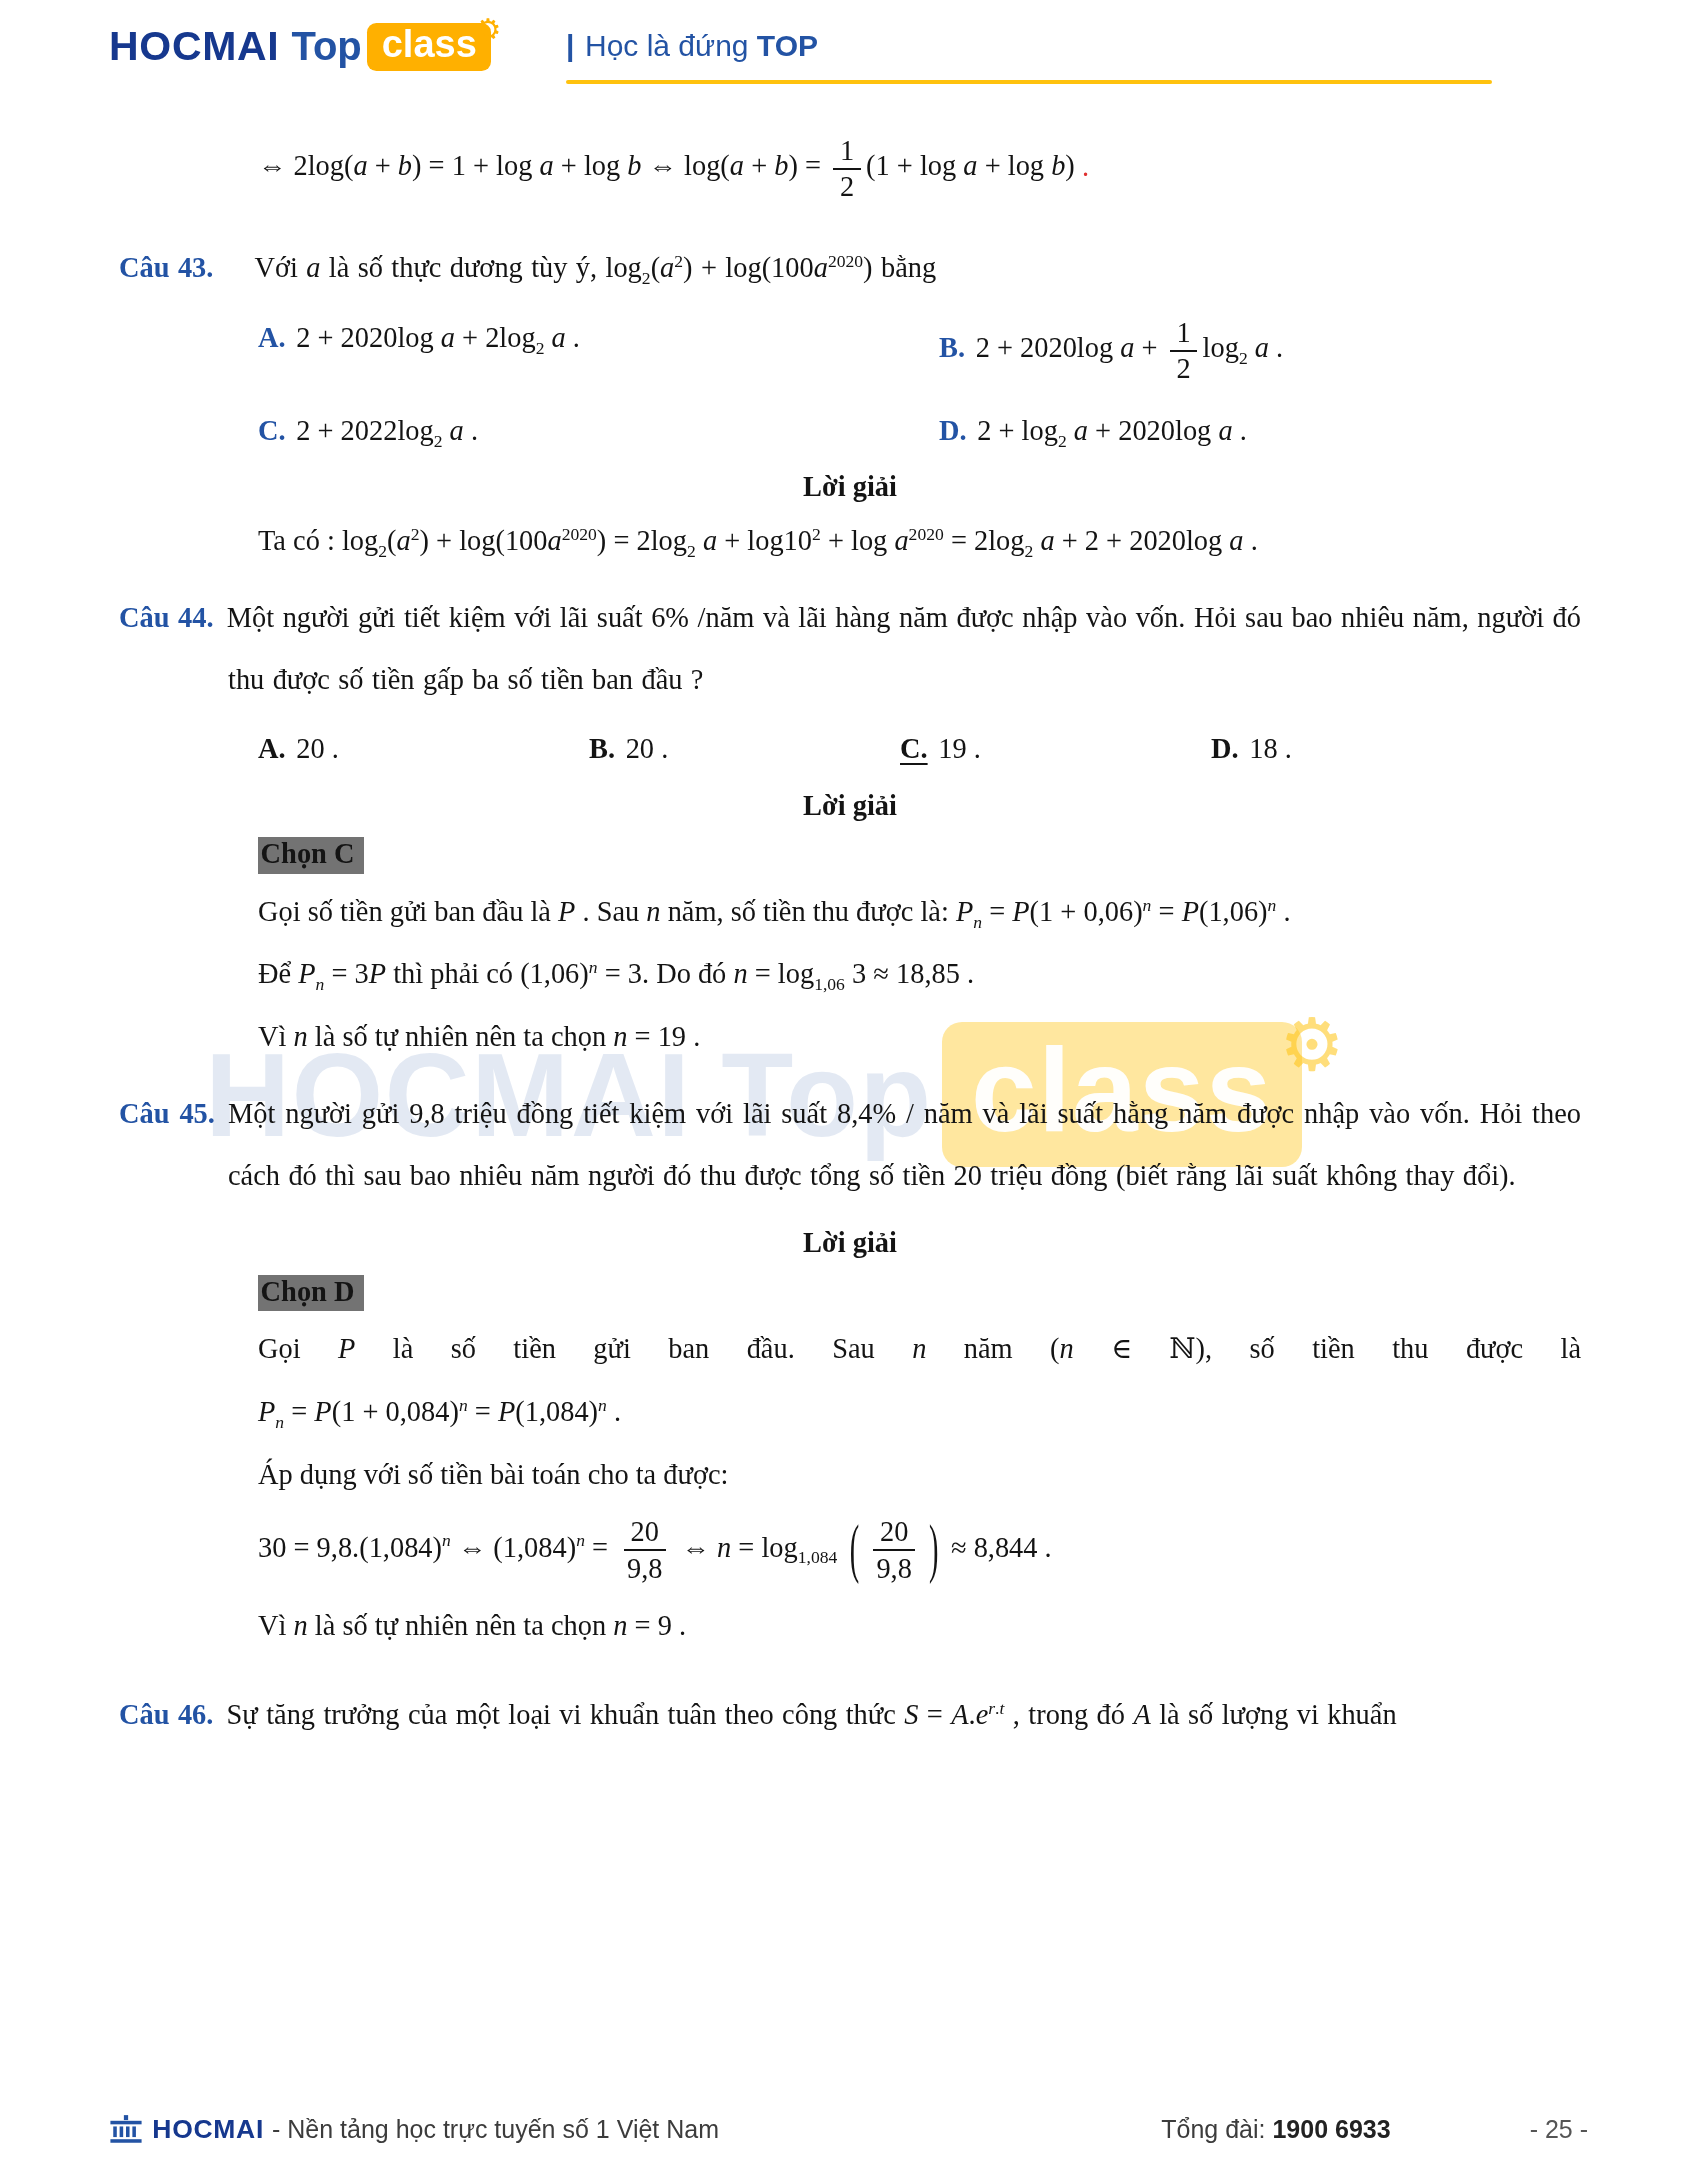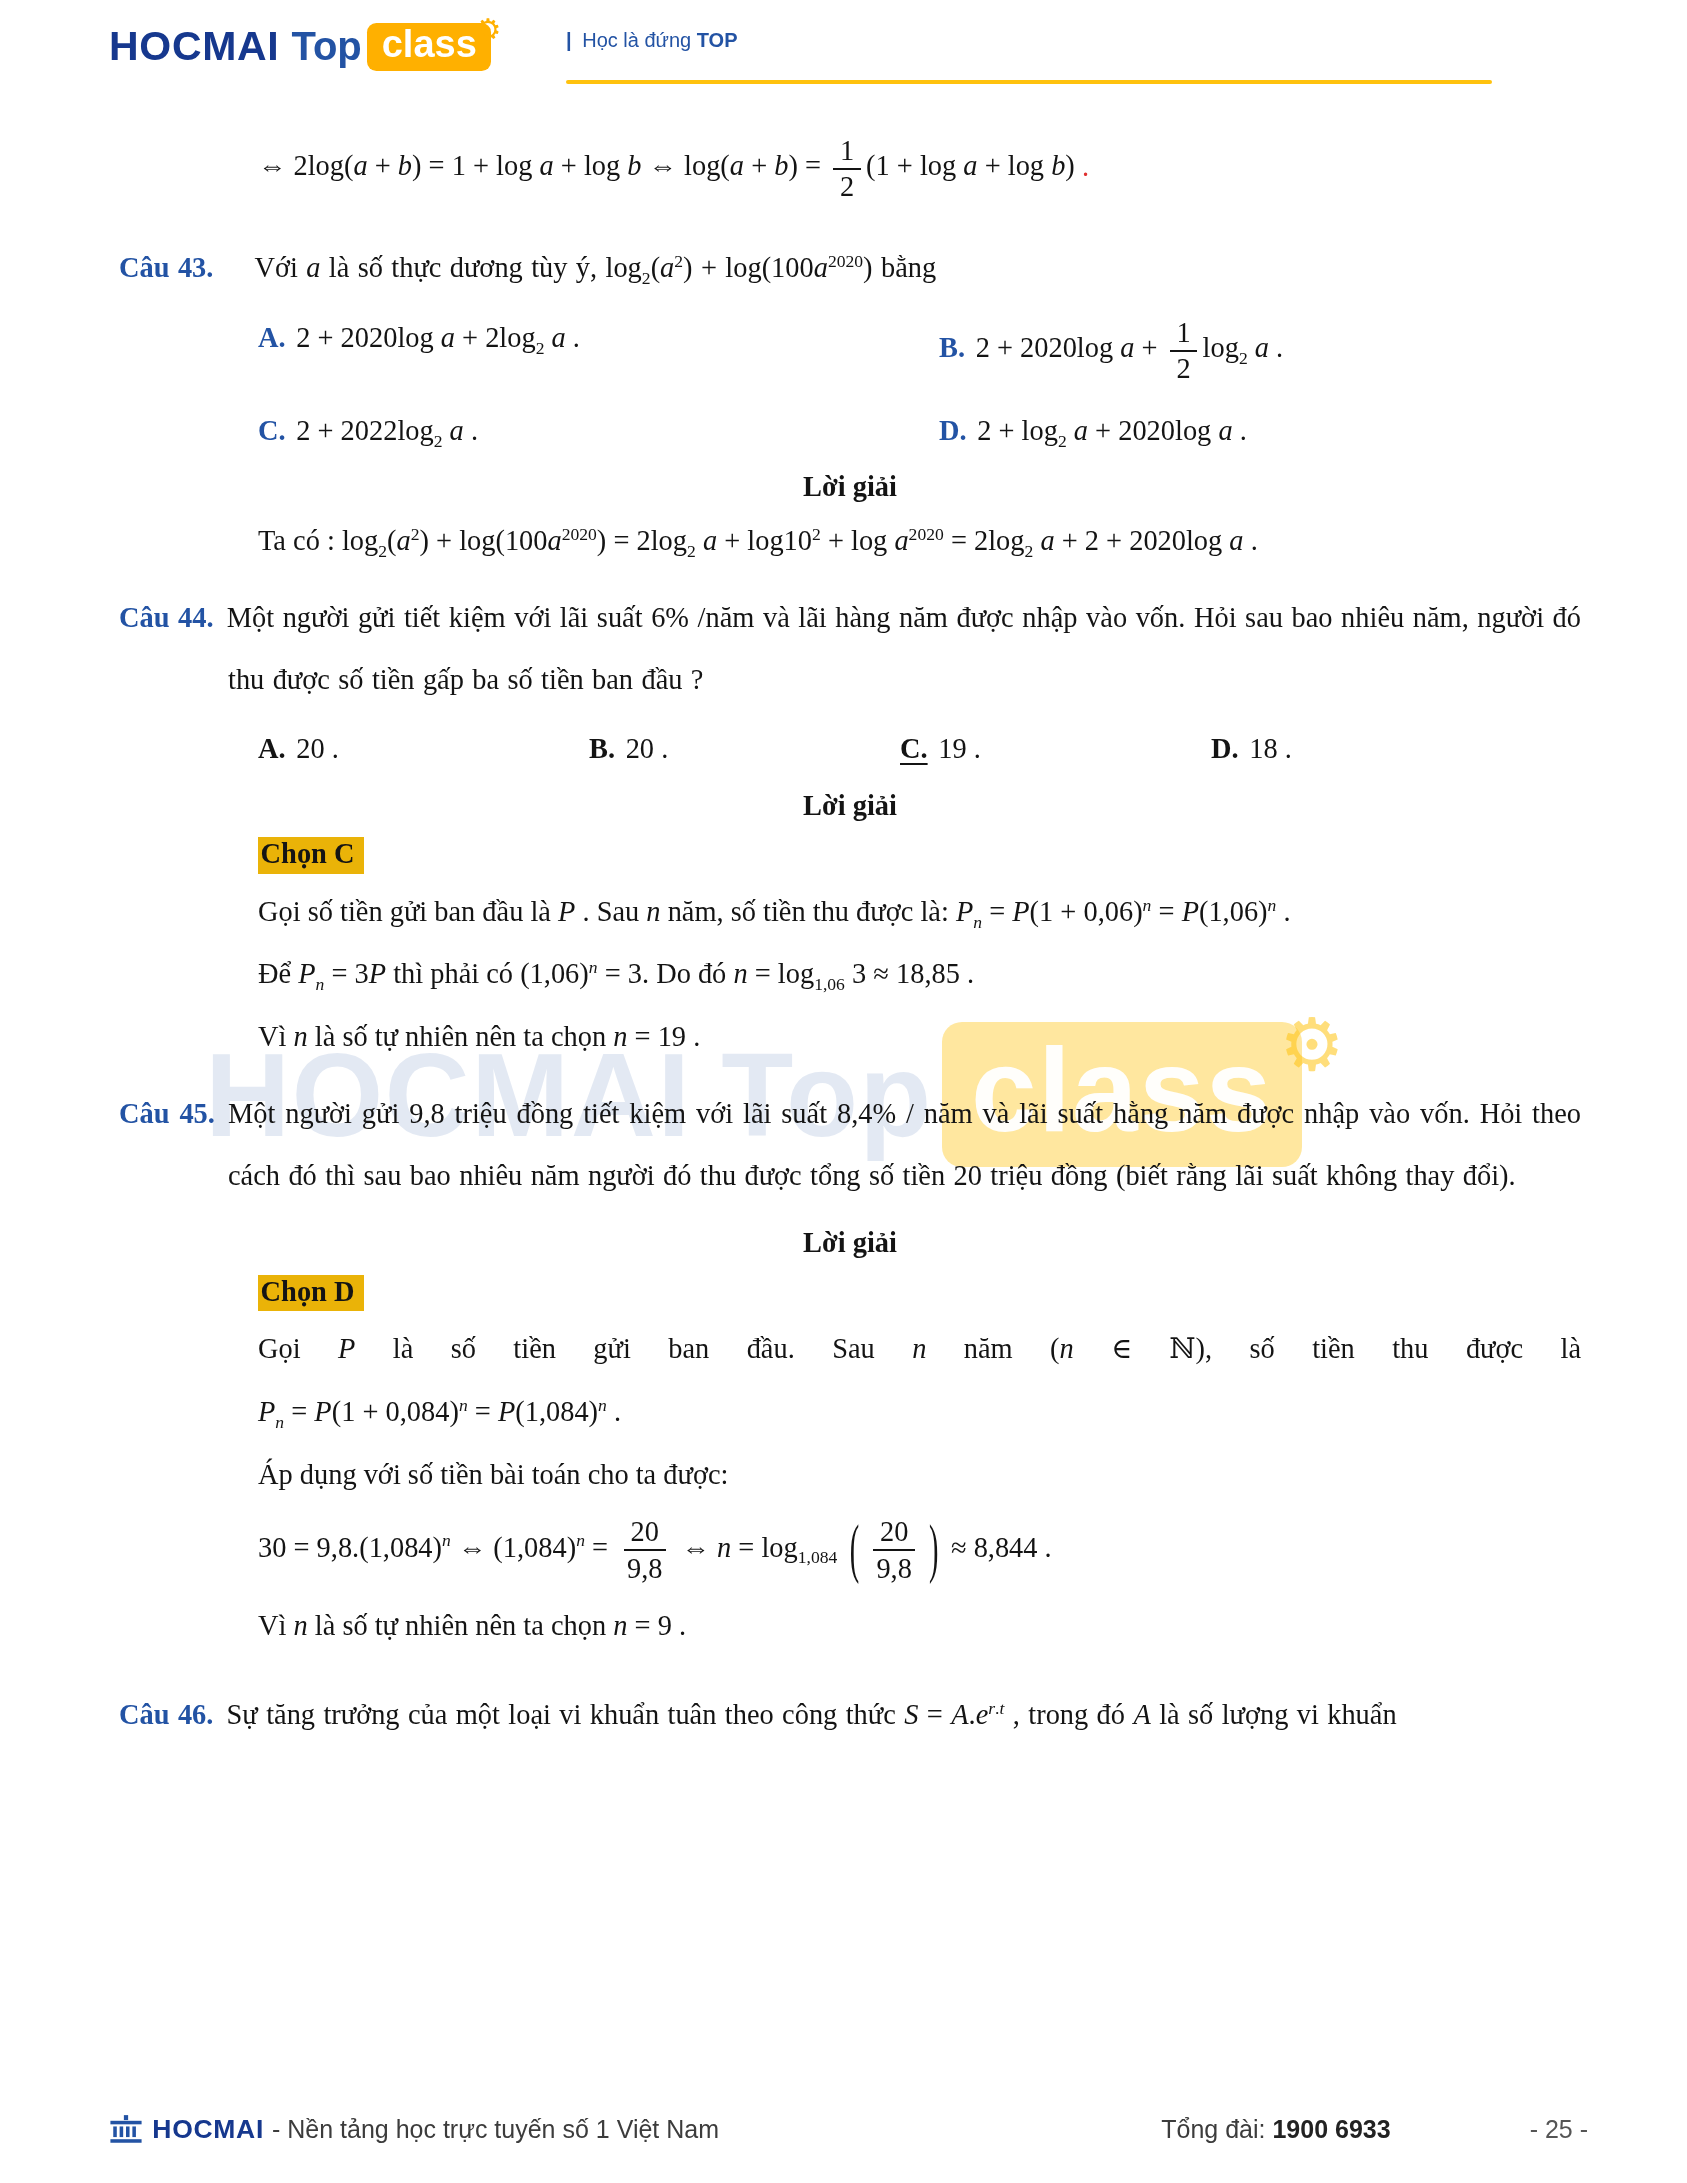--- a/index.html
+++ b/index.html
@@ -20,21 +20,21 @@
   .bigp{display:inline-block;transform:scaleY(2.3);vertical-align:middle;margin:0 5.3px;font-weight:400;}
   .red{color:#e03131;}
 
   
   .header{position:absolute;top:22.5px;left:109px;right:106px;height:79px;z-index:2;font-family:"Liberation Sans","DejaVu Sans",sans-serif;}
   .logo{position:absolute;left:0;top:0;display:flex;align-items:center;font-weight:bold;}
   .logo-hocmai{color:#16388e;font-size:41px;letter-spacing:0.7px;}
   .logo-top{color:#2353a4;font-size:40px;margin-left:12px;}
   .logo-class{background:#ffb000;color:#ffffff;font-size:38px;border-radius:9.3px;padding:0.7px 14.6px 4.6px;margin-left:5.3px;}
   .logo-gear{color:#ffb000;font-size:30px;position:relative;top:-17px;left:-17px;}
-  .tagline{position:absolute;left:457px;top:6.6px;font-size:20px;color:#2353a4;}
+  .tagline{position:absolute;left:457px;top:6.6px;font-size:30px;color:#2353a4;}
   .tag-bar{font-weight:bold;margin-right:10.6px;}
   .tag-bold{font-weight:bold;}
   .header-rule{position:absolute;left:457px;top:57px;width:926px;height:4.6px;background:#ffc20e;border-radius:2.6px;}
 
   
   .watermark{position:absolute;top:1022px;left:205px;z-index:0;display:flex;align-items:center;
     font-family:"Liberation Sans","DejaVu Sans",sans-serif;font-weight:bold;font-size:118px;letter-spacing:1.3px;white-space:nowrap;}
   .wm-hocmai{color:rgba(35,83,164,0.13);margin-right:30px;}
   .wm-top{color:rgba(35,83,164,0.13);margin-right:9.3px;}
   .wm-class{background:rgba(255,194,14,0.40);color:rgba(255,255,255,0.96);border-radius:20px;padding:0 29px 9.3px;}
@@ -51,21 +51,21 @@
   .opts{display:grid;margin:17px 0 0 139px;row-gap:25px;}
   .opts-2{grid-template-columns:681px 1fr;}
   .opts-4{grid-template-columns:331px 311px 311px 1fr;}
   .opt{line-height:1.45;}
   .opt-label{font-weight:bold;margin-right:10.6px;}
   .blue-labels .opt-label{color:#2353a4;}
   .dark-labels .opt-label{color:#141414;}
   .underlined{text-decoration:underline;text-decoration-thickness:2.3px;text-underline-offset:4.6px;}
   .loigiai{text-align:center;font-weight:bold;margin:20px 0 17px;}
   .chon-wrap{margin:2.6px 0 20px 139px;}
-  .chon{background:#eab308;font-weight:bold;padding:1.3px 9.3px 4px 2.6px;}
+  .chon{background:#737373;font-weight:bold;padding:1.3px 9.3px 4px 2.6px;}
   .sol-line{margin:20px 0 0 139px;line-height:1.5;white-space:nowrap;}
   .sol-first{margin-top:4px;}
   .stretch{white-space:normal;text-align:justify;text-align-last:justify;margin-right:0;}
   .q46{margin-top:37px;}
 
   
   .footer{position:absolute;bottom:38px;left:109px;right:99px;z-index:2;display:flex;align-items:center;
     font-family:"Liberation Sans","DejaVu Sans",sans-serif;font-size:25px;color:#3c3c3c;}
   .footer-left{display:flex;align-items:center;flex:1;}
   .footer-icon{margin-right:9.3px;}

